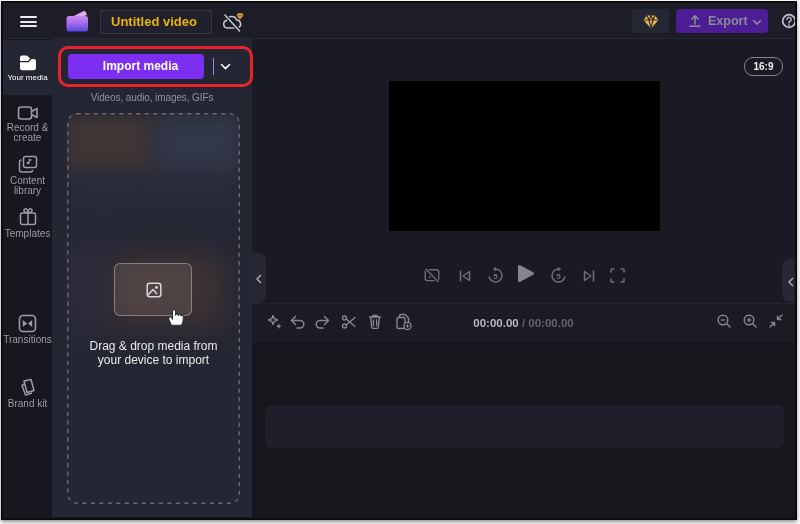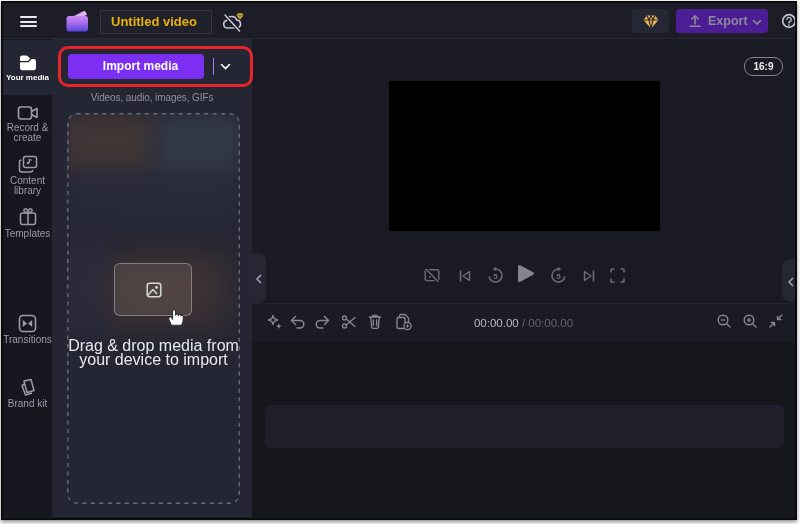--- a/index.html
+++ b/index.html
@@ -25,32 +25,32 @@
   #panel{position:absolute;left:49px;top:36px;width:200px;height:478px;background:#252633;}
   #redrect{position:absolute;left:6px;top:7px;width:195px;height:41px;border:3px solid #e8232b;border-radius:10px;}
   #importbtn{position:absolute;left:16px;top:15px;width:136px;height:25px;background:#7c2ff2;border-radius:4px;color:#fff;font-size:12px;font-weight:700;line-height:25px;}
   #importdivider{position:absolute;left:145px;top:4px;width:1px;height:17px;background:#a87cf7;}
   #caption{position:absolute;left:0;top:53px;width:200px;text-align:center;color:#90919c;font-size:10px;letter-spacing:-0.1px;}
   #dropzone{position:absolute;left:15px;top:74px;width:173px;height:391px;border-radius:10px;overflow:hidden;}
   #dz-bgwrap{position:absolute;left:0;top:0;width:100%;height:100%;overflow:hidden;border-radius:9px;}
   .blob{position:absolute;filter:blur(10px);}
   #innerbox{position:absolute;left:47px;top:150px;width:78px;height:53px;background:rgba(175,155,142,0.17);
             border:1px solid rgba(215,215,225,0.42);border-radius:6px;}
-  #dztext{position:absolute;left:0;top:226px;width:173px;text-align:center;color:#e8e8ee;font-size:16px;line-height:14px;}
+  #dztext{position:absolute;left:0;top:226px;width:173px;text-align:center;color:#e8e8ee;font-size:12px;line-height:14px;}
   
   #main{position:absolute;left:249px;top:36px;width:543px;height:478px;}
   #video{position:absolute;left:137px;top:42px;width:271px;height:150px;background:#000;}
   #ratio{position:absolute;left:492px;top:18px;width:39px;height:19px;border:1px solid #83848e;border-radius:9px;
          color:#eceff2;font-size:10px;font-weight:700;text-align:center;line-height:17px;}
   #controls{position:absolute;left:0;top:225px;width:543px;height:24px;}
   #toolbar{position:absolute;left:0;top:264px;width:543px;height:39px;background:#1a1b23;border-top:1px solid #232430;}
   #timeline{position:absolute;left:0;top:303px;width:543px;height:175px;background:#16171d;}
   #track{position:absolute;left:13px;top:63px;width:519px;height:43px;background:#1e1f2a;border-radius:5px;}
   #timecode{position:absolute;left:0;top:0;width:543px;height:39px;text-align:center;line-height:39px;
-            font-size:11.5px;font-weight:400;color:#b9bac4;}
+            font-size:11.5px;font-weight:700;color:#b9bac4;}
   #timecode .dim{color:#62636f;}
   .tabL{position:absolute;left:249px;top:250px;width:14px;height:50px;background:#262733;border-radius:0 8px 8px 0;}
   .tabR{position:absolute;left:779px;top:256px;width:13px;height:43px;background:#262733;border-radius:8px 0 0 8px;}
   svg{display:inline-block;vertical-align:middle;}
 </style>
 </head>
 <body>
 <div id="app">
 
   <div id="header">
@@ -99,21 +99,21 @@
 
     <svg class="abs" style="left:778px;top:10px" width="16" height="16" viewBox="0 0 16 16">
       <circle cx="8" cy="8" r="6.3" fill="none" stroke="#c0c1ca" stroke-width="1.7"></circle>
       <path d="M5.9 6.4 a2.15 2.15 0 1 1 2.85 2.1 q-0.75 0.28 -0.75 1.05 v0.45" fill="none" stroke="#c0c1ca" stroke-width="1.35" stroke-linecap="round"></path>
       <circle cx="8" cy="12.1" r="0.95" fill="#c0c1ca"></circle>
     </svg>
   </div>
 
   <div id="sidebar">
     <div id="seltile"></div>
-    <div class="sbitem" style="top:14px;color:#fff;font-weight:700;font-size:8px;">
+    <div class="sbitem" style="top:14px;color:#fff;font-weight:400;font-size:8px;">
       <svg width="20" height="18" viewBox="0 0 20 18">
         <path d="M2 15 V4.8 a2.2 2.2 0 0 1 2.2 -2.2 h4 c0.6 0 1.2 0.25 1.6 0.65 l2 2 c0.4 0.4 1 0.65 1.6 0.65 h2.4 a2.2 2.2 0 0 1 2.2 2.2 v7 a2.2 2.2 0 0 1 -2.2 2.2 H4.2 A2.2 2.2 0 0 1 2 15 Z" fill="#fff"></path>
         <path d="M2 8.6 h8.2 l3.4 -3.4" fill="none" stroke="#20212b" stroke-width="1.3"></path>
       </svg>
       Your media
     </div>
     <div class="sbitem" style="top:66px;">
       <svg width="22" height="16" viewBox="0 0 22 16">
         <rect x="1.5" y="2" width="13" height="12" rx="2.5" fill="none" stroke="#9b9ca9" stroke-width="1.6"></rect>
         <path d="M14.5 6.5 L20 3.5 V12.5 L14.5 9.5" fill="none" stroke="#9b9ca9" stroke-width="1.6" stroke-linejoin="round"></path>

